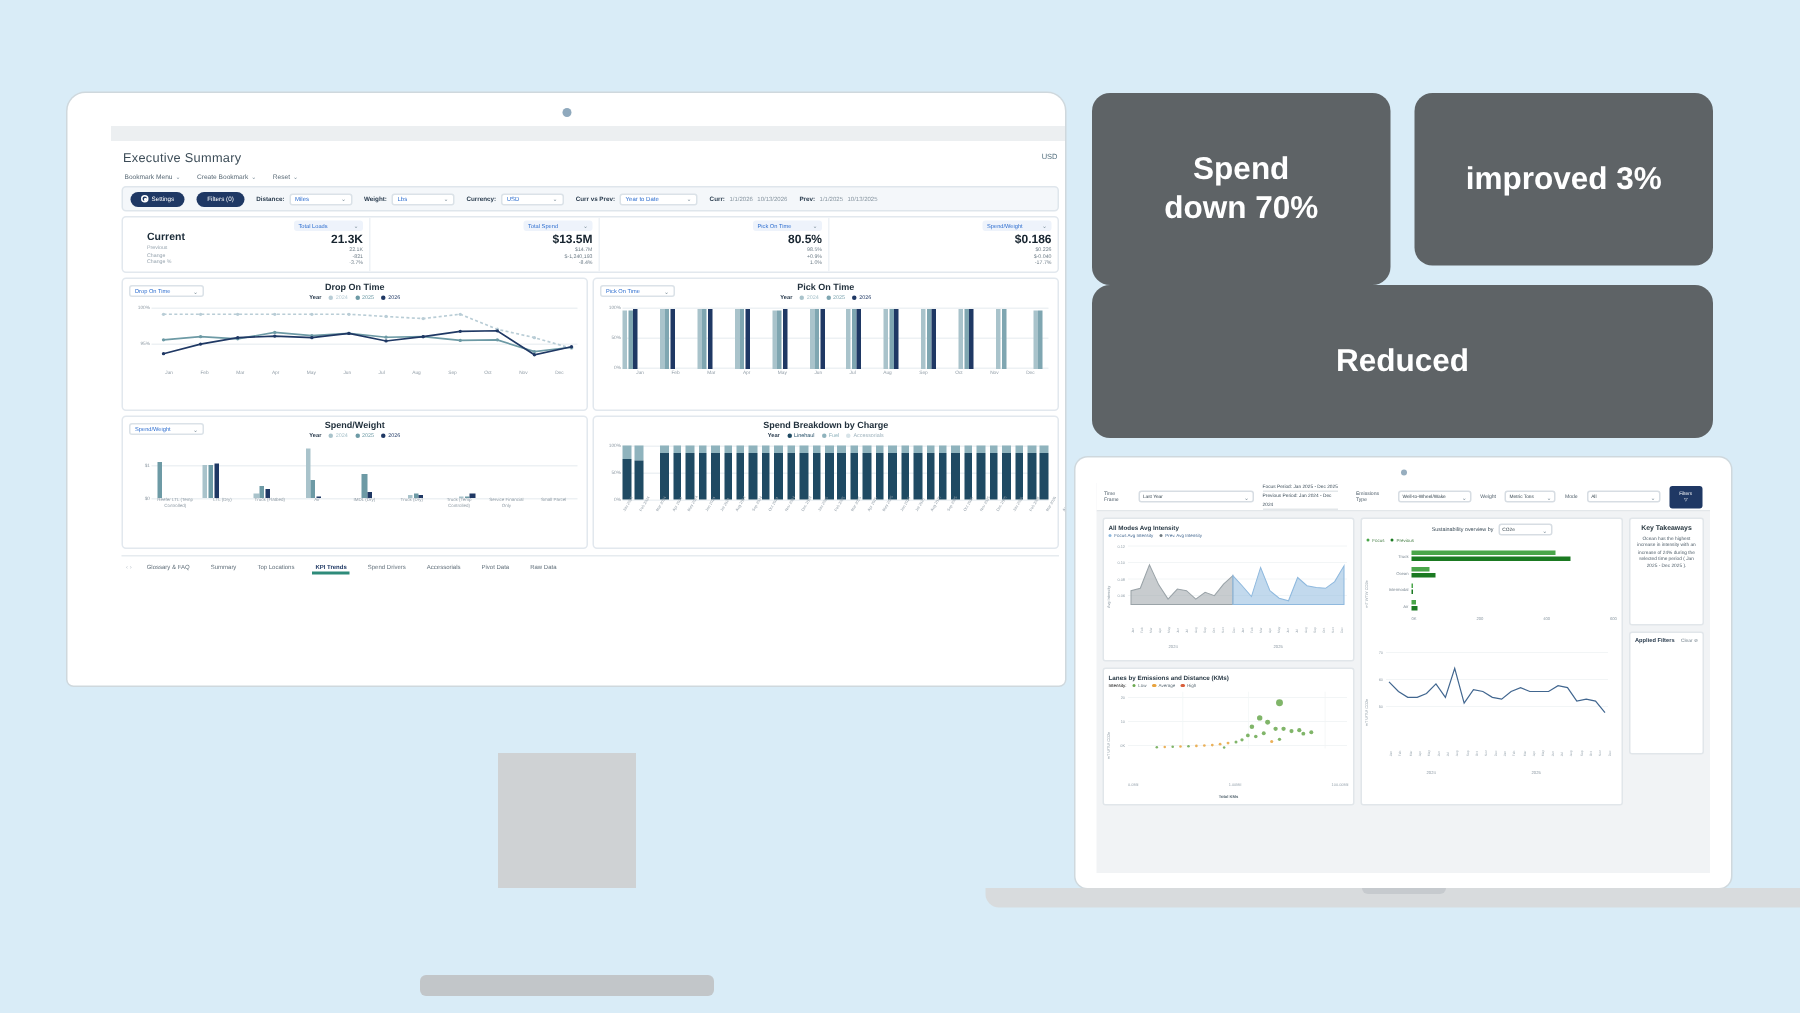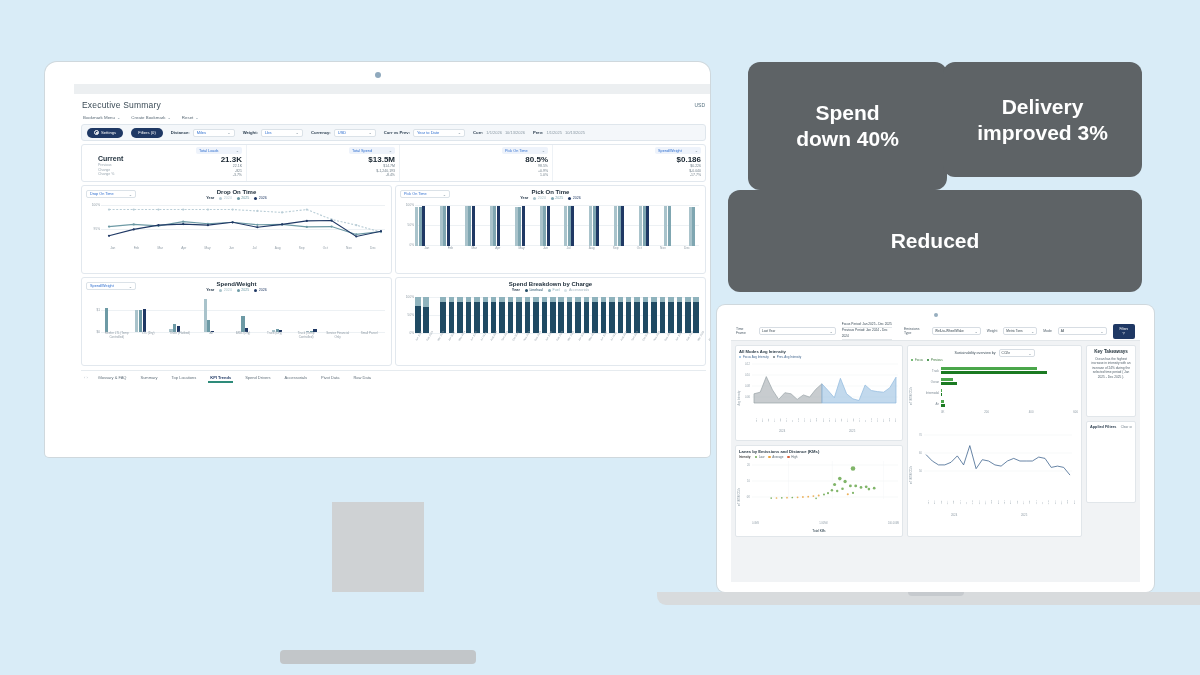--- a/index.html
+++ b/index.html
@@ -117,21 +117,21 @@
   .tab-arrows { font-size:4px; color:#b4bec6; padding:0 3px; }
   .tab { font-size:4px; color:#62707b; padding:3px 7px; position:relative; }
   .tab.active { color:#1f3864; font-weight:bold; }
   .tab.active:after { content:''; position:absolute; left:5px; right:5px; bottom:0;
      height:1.4px; background:#2e8b7a; }
 
   
   .callout { position:absolute; background:#5e6366; border-radius:12px; color:#fff;
      display:flex; align-items:center; justify-content:center; text-align:center;
      font-size:21px; line-height:26px; font-weight:bold; padding:0 14px; }
-  #co1 { left:748px; top:62px; width:199px; height:128px; }
+  #co1 { left:728px; top:62px; width:199px; height:128px; }
   #co2 { left:943px; top:62px; width:199px; height:115px; }
   #co3 { left:728px; top:190px; width:414px; height:102px; }
 
   
   .laptop { position:absolute; left:717px; top:305px; width:437px; height:300px; }
   .lap-bezel { width:437px; height:287px; background:#fff; border-radius:8px;
      box-shadow:0 0 0 1px #cfd8dd; position:relative; overflow:hidden; }
   .lap-cam { position:absolute; left:50%; top:8px; width:4px; height:4px; margin-left:-2px;
      border-radius:50%; background:#97aebf; }
   .lap-base { position:absolute; left:-60px; top:287px; width:557px; height:13px;
@@ -875,26 +875,25 @@
             <div class="tab">Raw Data</div>
           </div>
       </div>
     </div>
   </div>
 </div>
 
 <div class="callout" id="co1">
   <div>
       <div>Spend</div>
-       <div>down 40%</div>
+       <div>down 70%</div>
     </div>
 </div>
 <div class="callout" id="co2">
   <div>
-      <div>Delivery</div>
        <div>improved 3%</div>
     </div>
 </div>
 <div class="callout" id="co3">
   <div>
       <div>Reduced</div>
     </div>
 </div>
 
 <div class="laptop">

